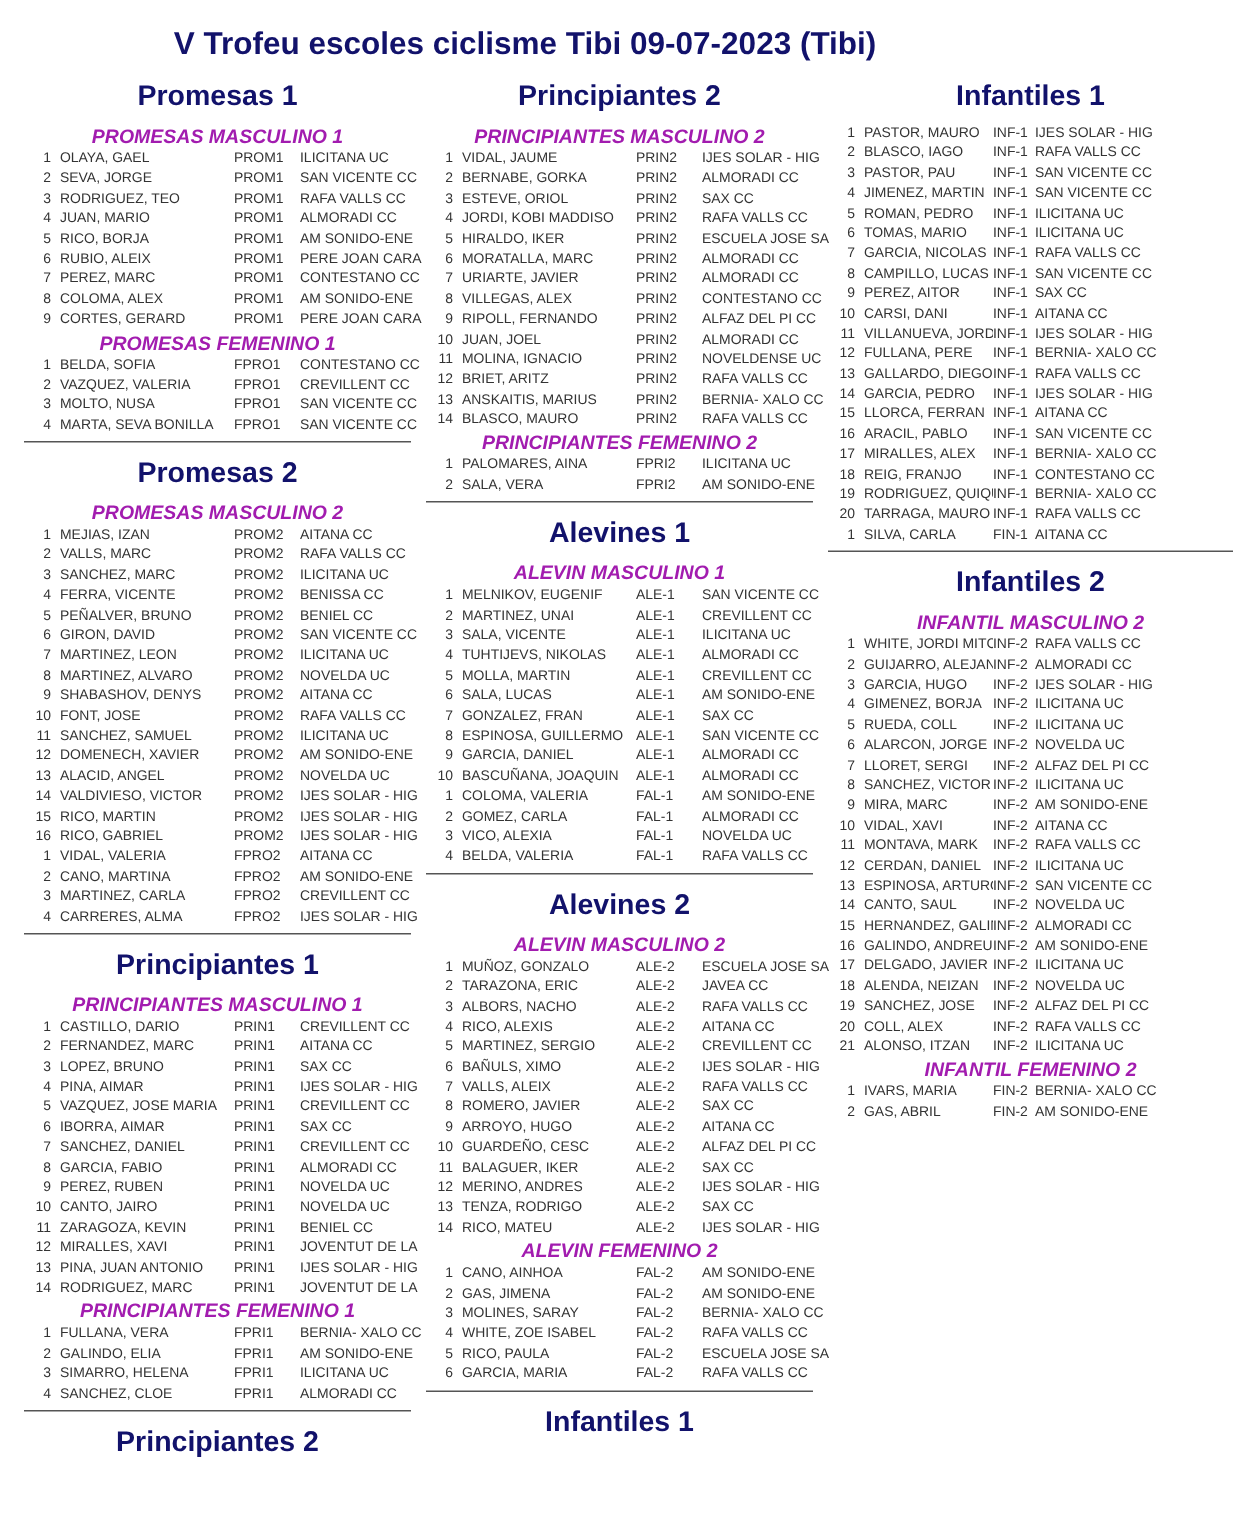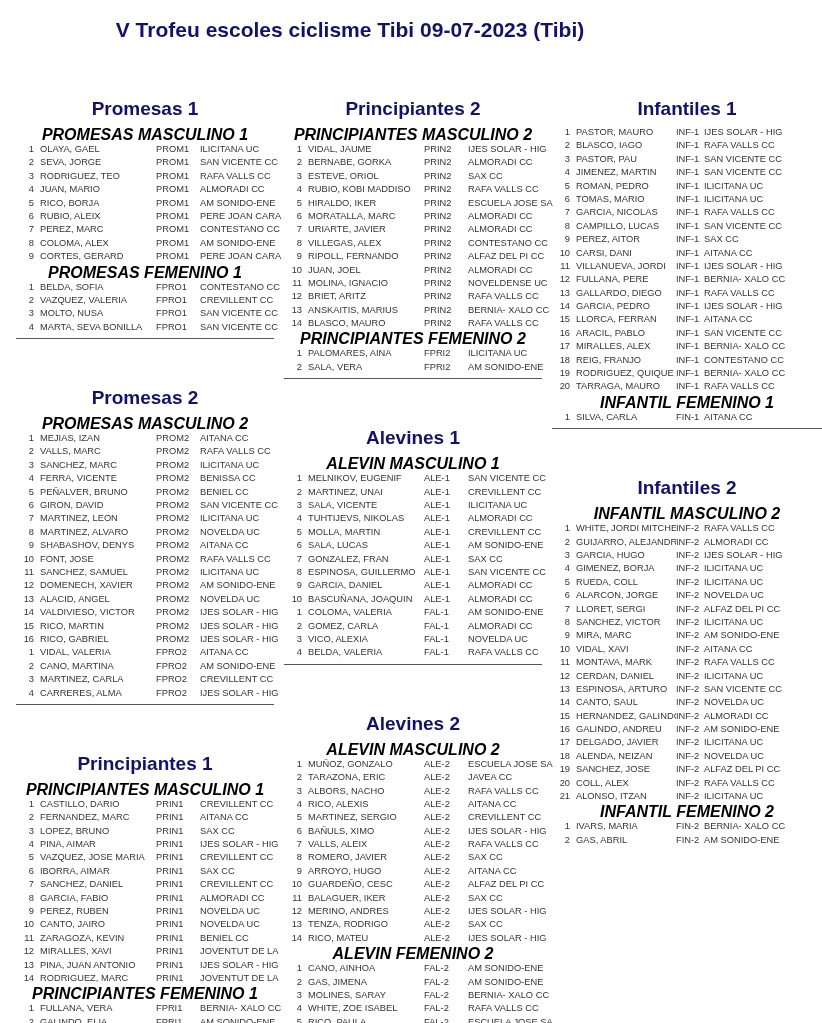--- a/index.html
+++ b/index.html
@@ -13,32 +13,32 @@
   }
   .col { position: absolute; top: 50px; }
   .col-1 { left: 16px; width: 258px; }
   .col-2 { left: 284px; width: 258px; }
   .col-3 { left: 552px; width: 270px; overflow: hidden; }
   .cat-title {
     text-align: center; font-size: 19px; font-weight: bold; color: #12126b;
     height: 30px; line-height: 30px; margin-bottom: 2px;
   }
   .sub-title {
-    text-align: center; font-size: 16px; font-weight: bold; font-style: italic;
-    color: #000000; height: 17px; line-height: 17px;
+    text-align: center; font-size: 13px; font-weight: bold; font-style: italic;
+    color: #a21caf; height: 17px; line-height: 17px;
   }
   .row { display: flex; height: 13.4px; line-height: 13.4px; font-size: 9.3px; color: #333; white-space: nowrap; }
   .row .pos { width: 18px; text-align: right; padding-right: 6px; flex: none; }
   .row .name { width: 116px; flex: none; overflow: hidden; }
   .row .cls { width: 44px; flex: none; }
   .row .club { flex: none; width: 120px; overflow: hidden; }
-  .col-3 .row .name { width: 100px; }
+  .col-3 .row .name { width: 86px; }
   .col-3 .row .cls { width: 28px; }
   .sep { border-top: 1.5px solid #555; margin: 4px 0 6px 0; }
-  .cat-block { margin-bottom: 2px; margin-top: 44px; }
+  .cat-block { margin-bottom: 2px; }
 </style>
 </head>
 <body>
 
 <div class="page-title">V Trofeu escoles ciclisme Tibi 09-07-2023 (Tibi)</div>
 
 <div class="col col-1">
     <div class="cat-block">
       <div class="cat-title">Promesas 1</div>
       <div class="group">
@@ -396,21 +396,21 @@
           <span class="club">ALMORADI CC</span>
         </div>
         <div class="row">
           <span class="pos">3</span>
           <span class="name">ESTEVE, ORIOL</span>
           <span class="cls">PRIN2</span>
           <span class="club">SAX CC</span>
         </div>
         <div class="row">
           <span class="pos">4</span>
-          <span class="name">RUBIO, KOBI MADDISO</span>
+          <span class="name">JORDI, KOBI MADDISO</span>
           <span class="cls">PRIN2</span>
           <span class="club">RAFA VALLS CC</span>
         </div>
         <div class="row">
           <span class="pos">5</span>
           <span class="name">HIRALDO, IKER</span>
           <span class="cls">PRIN2</span>
           <span class="club">ESCUELA JOSE SA</span>
         </div>
         <div class="row">
@@ -831,21 +831,20 @@
           <span class="club">BERNIA- XALO CC</span>
         </div>
         <div class="row">
           <span class="pos">20</span>
           <span class="name">TARRAGA, MAURO</span>
           <span class="cls">INF-1</span>
           <span class="club">RAFA VALLS CC</span>
         </div>
       </div>
       <div class="group">
-        <div class="sub-title">INFANTIL FEMENINO 1</div>
         <div class="row">
           <span class="pos">1</span>
           <span class="name">SILVA, CARLA</span>
           <span class="cls">FIN-1</span>
           <span class="club">AITANA CC</span>
         </div>
       </div>
     </div>
     <div class="sep"></div>
     <div class="cat-block">

